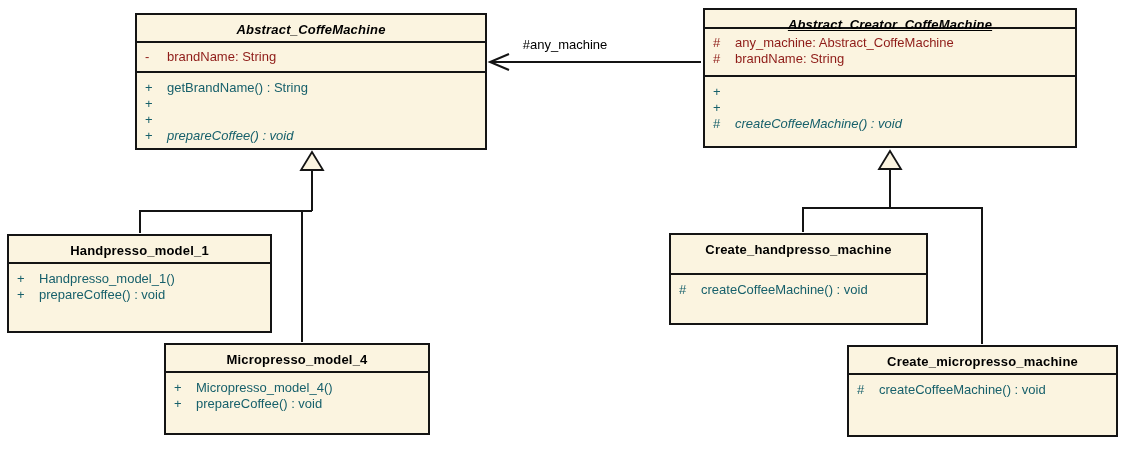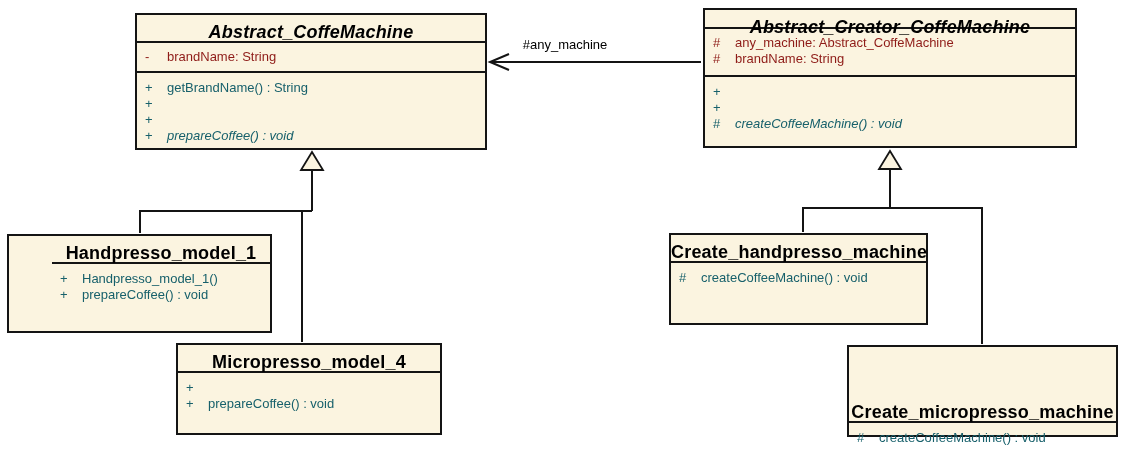--- a/index.html
+++ b/index.html
@@ -7,21 +7,21 @@
     width:1123px;height:450px;position:relative;background:#ffffff;
     font-family:"Liberation Sans", sans-serif;overflow:hidden;
   }
   #connectors{position:absolute;left:0;top:0;width:1123px;height:450px;pointer-events:none;}
   .uml-class{
     position:absolute;background:#FBF4E0;border:2px solid #141414;
     box-sizing:border-box;z-index:2;
   }
   .uml-title{
     border-bottom:2px solid #141414;text-align:center;font-weight:bold;
-    font-size:18px;color:#000;padding-top:7px;box-sizing:border-box;
+    font-size:13px;color:#000;padding-top:7px;box-sizing:border-box;
     letter-spacing:.2px;
   }
   .abstract>.uml-title{font-style:italic;}
   .uml-attrs{border-bottom:2px solid #141414;box-sizing:border-box;padding:6px 6px 0 6px;}
   .uml-methods{box-sizing:border-box;padding:7px 6px 0 6px;}
   .uml-row{display:flex;font-size:13px;line-height:16px;white-space:nowrap;}
   .uml-attrs .uml-row{color:#8E1B17;}
   .uml-methods .uml-row{color:#17606B;}
   .vis{width:22px;flex:0 0 22px;padding-left:2px;}
   .italic{font-style:italic;}
@@ -75,21 +75,21 @@
       <span class="vis">+</span>
     </div>
     <div class="uml-row">
       <span class="vis">+</span>
       <span class="italic">prepareCoffee() : void</span>
     </div>
   </div>
 </div>
 
 <div class="uml-class abstract" style="left:703px;top:8px;width:374px;height:140px;">
-  <div class="uml-title" style="height:19px;">Abstract_Creator_CoffeMachine</div>
+  <div class="uml-title" style="height:19px;text-decoration:underline;">Abstract_Creator_CoffeMachine</div>
   <div class="uml-attrs" style="height:48px;">
     <div class="uml-row">
       <span class="vis">#</span>
       <span>any_machine: Abstract_CoffeMachine</span>
     </div>
     <div class="uml-row">
       <span class="vis">#</span>
       <span>brandName: String</span>
     </div>
   </div>
@@ -100,58 +100,59 @@
     <div class="uml-row">
       <span class="vis">+</span>
     </div>
     <div class="uml-row">
       <span class="vis">#</span>
       <span class="italic">createCoffeeMachine() : void</span>
     </div>
   </div>
 </div>
 
-<div class="uml-class" style="left:7px;top:234px;width:265px;height:99px;padding-left:43px;">
+<div class="uml-class" style="left:7px;top:234px;width:265px;height:99px;">
   <div class="uml-title" style="height:28px;">Handpresso_model_1</div>
   <div class="uml-methods">
     <div class="uml-row">
       <span class="vis">+</span>
       <span>Handpresso_model_1()</span>
     </div>
     <div class="uml-row">
       <span class="vis">+</span>
       <span>prepareCoffee() : void</span>
     </div>
   </div>
 </div>
 
-<div class="uml-class" style="left:176px;top:343px;width:266px;height:92px;">
+<div class="uml-class" style="left:164px;top:343px;width:266px;height:92px;">
   <div class="uml-title" style="height:28px;">Micropresso_model_4</div>
   <div class="uml-methods">
     <div class="uml-row">
       <span class="vis">+</span>
+      <span>Micropresso_model_4()</span>
     </div>
     <div class="uml-row">
       <span class="vis">+</span>
       <span>prepareCoffee() : void</span>
     </div>
   </div>
 </div>
 
 <div class="uml-class" style="left:669px;top:233px;width:259px;height:92px;">
-  <div class="uml-title" style="height:28px;">Create_handpresso_machine</div>
+  <div class="uml-title" style="height:40px;">Create_handpresso_machine</div>
   <div class="uml-methods">
     <div class="uml-row">
       <span class="vis">#</span>
       <span>createCoffeeMachine() : void</span>
     </div>
   </div>
 </div>
 
 <div class="uml-class" style="left:847px;top:345px;width:271px;height:92px;">
-  <div class="uml-title" style="height:28px;margin-top:48px;">Create_micropresso_machine</div>
+  <div class="uml-title" style="height:28px;">Create_micropresso_machine</div>
   <div class="uml-methods">
     <div class="uml-row">
       <span class="vis">#</span>
       <span>createCoffeeMachine() : void</span>
     </div>
   </div>
 </div>
 
 </body></html>

